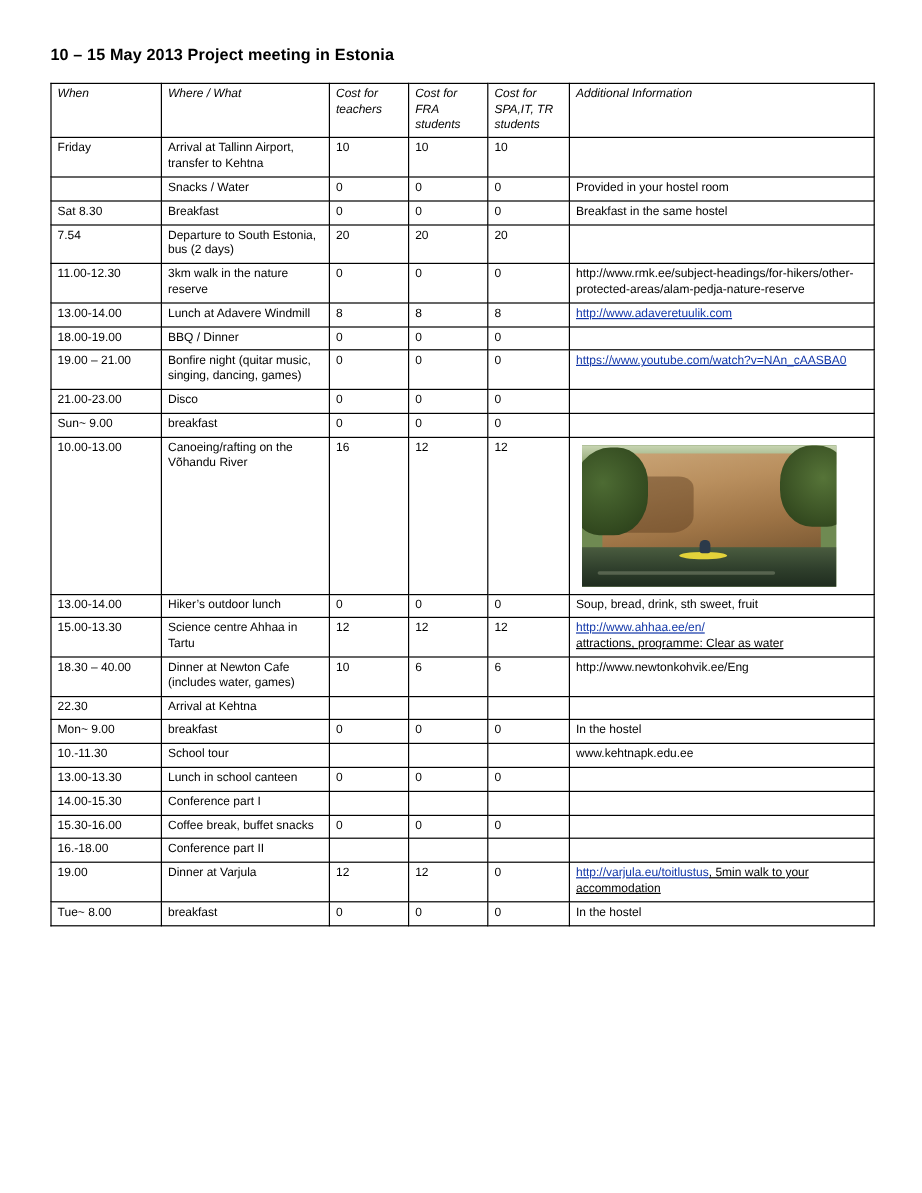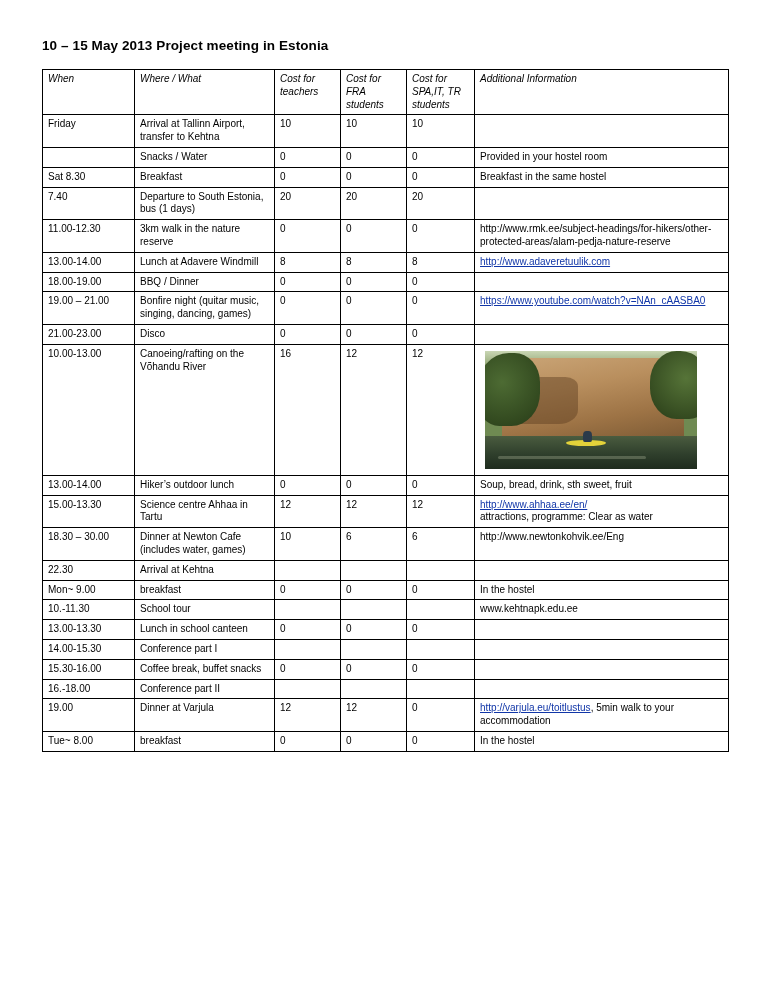--- a/index.html
+++ b/index.html
@@ -53,20 +53,21 @@
     font-style: italic;
   }
   td.bold { font-weight: bold; margin-top: 40px; }
   a.link {
     color: #1136a8;
     text-decoration: underline;
     word-break: break-all;
   }
   span.plain {
     color: #000000;
+    text-decoration: underline;
   }
   .photo-cell {
     padding: 0;
   }
   .photo-wrap {
     padding: 3px 5px 3px 5px;
   }
   .photo {
     width: 212px;
     height: 118px;
@@ -173,22 +174,22 @@
         </tr>
         <tr>
           <td>Sat 8.30</td>
           <td>Breakfast</td>
           <td>0</td>
           <td>0</td>
           <td>0</td>
           <td>Breakfast in the same hostel</td>
         </tr>
         <tr>
-          <td>7.40</td>
-          <td>Departure to South Estonia, bus (1 days)</td>
+          <td>7.54</td>
+          <td>Departure to South Estonia, bus (2 days)</td>
           <td>20</td>
           <td>20</td>
           <td>20</td>
           <td></td>
         </tr>
         <tr>
           <td>11.00-12.30</td>
           <td>3km walk in the nature reserve</td>
           <td>0</td>
           <td>0</td>
@@ -215,20 +216,28 @@
           <td>19.00 – 21.00</td>
           <td>Bonfire night (quitar music, singing, dancing, games)</td>
           <td>0</td>
           <td>0</td>
           <td>0</td>
           <td><a class="link" href="#">https://www.youtube.com/watch?v=NAn_cAASBA0</a></td>
         </tr>
         <tr>
           <td>21.00-23.00</td>
           <td>Disco</td>
+          <td>0</td>
+          <td>0</td>
+          <td>0</td>
+          <td></td>
+        </tr>
+        <tr>
+          <td class="bold">Sun~ 9.00</td>
+          <td>breakfast</td>
           <td>0</td>
           <td>0</td>
           <td>0</td>
           <td></td>
         </tr>
         <tr>
           <td>10.00-13.00</td>
           <td>Canoeing/rafting on the Võhandu River</td>
           <td>16</td>
           <td>12</td>
@@ -259,21 +268,21 @@
         </tr>
         <tr>
           <td>15.00-13.30</td>
           <td>Science centre Ahhaa in Tartu</td>
           <td>12</td>
           <td>12</td>
           <td>12</td>
           <td><a class="link" href="#">http://www.ahhaa.ee/en/</a><br><span class="plain">attractions, programme: Clear as water</span></td>
         </tr>
         <tr>
-          <td>18.30 – 30.00</td>
+          <td>18.30 – 40.00</td>
           <td>Dinner at Newton Cafe (includes water, games)</td>
           <td>10</td>
           <td>6</td>
           <td>6</td>
           <td>http://www.newtonkohvik.ee/Eng</td>
         </tr>
         <tr>
           <td>22.30</td>
           <td>Arrival at Kehtna</td>
           <td></td>

